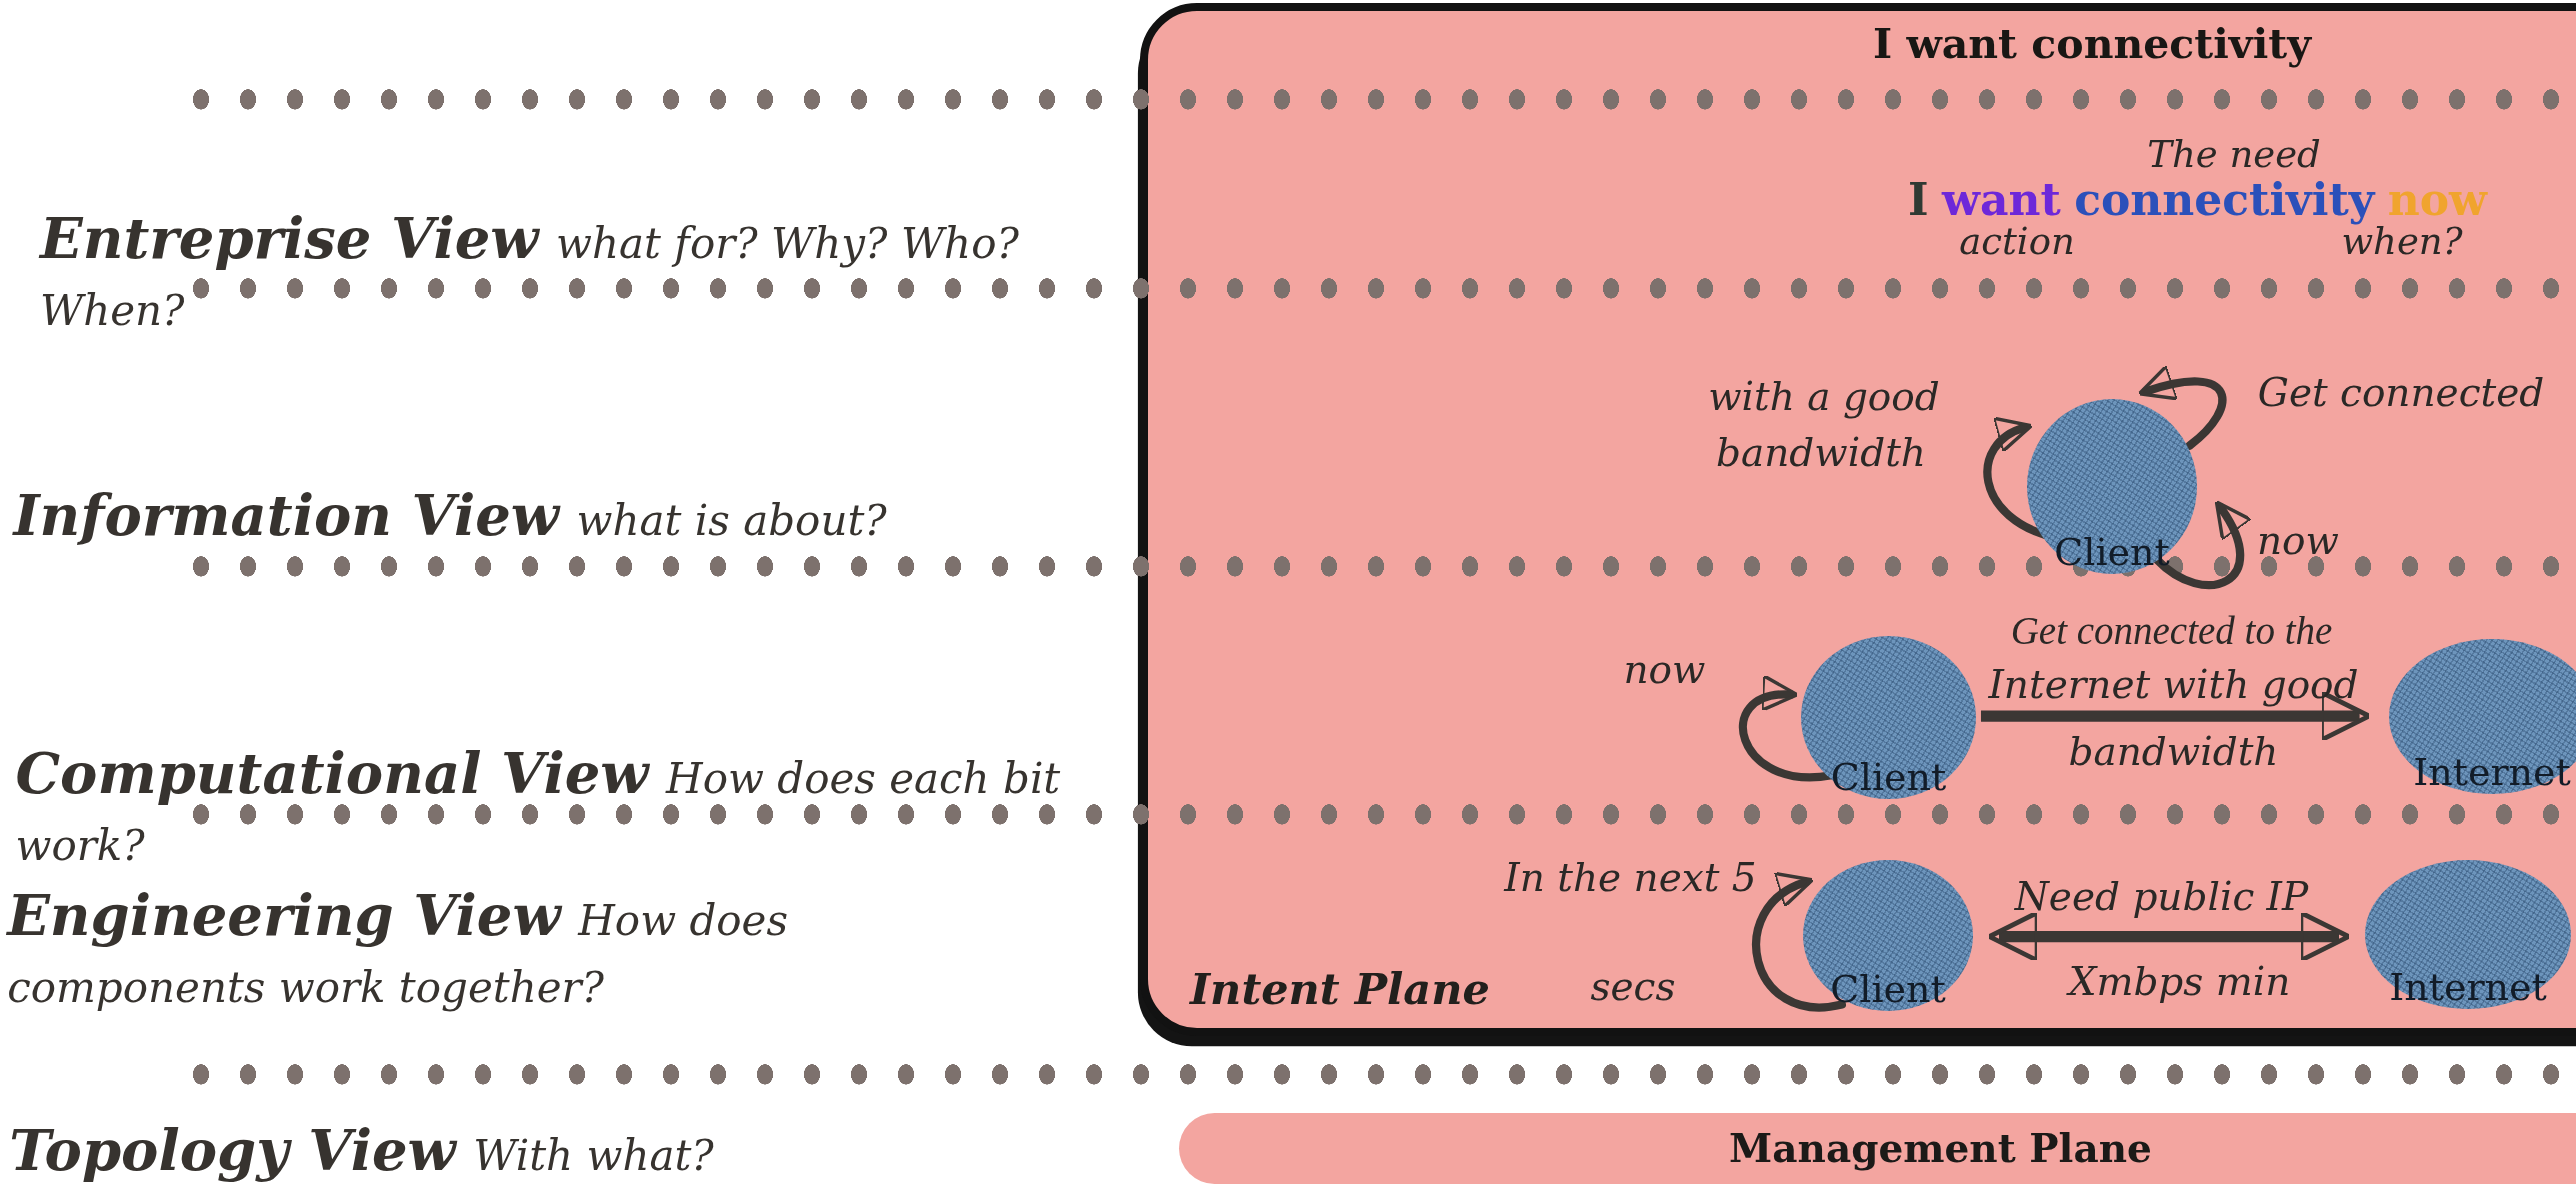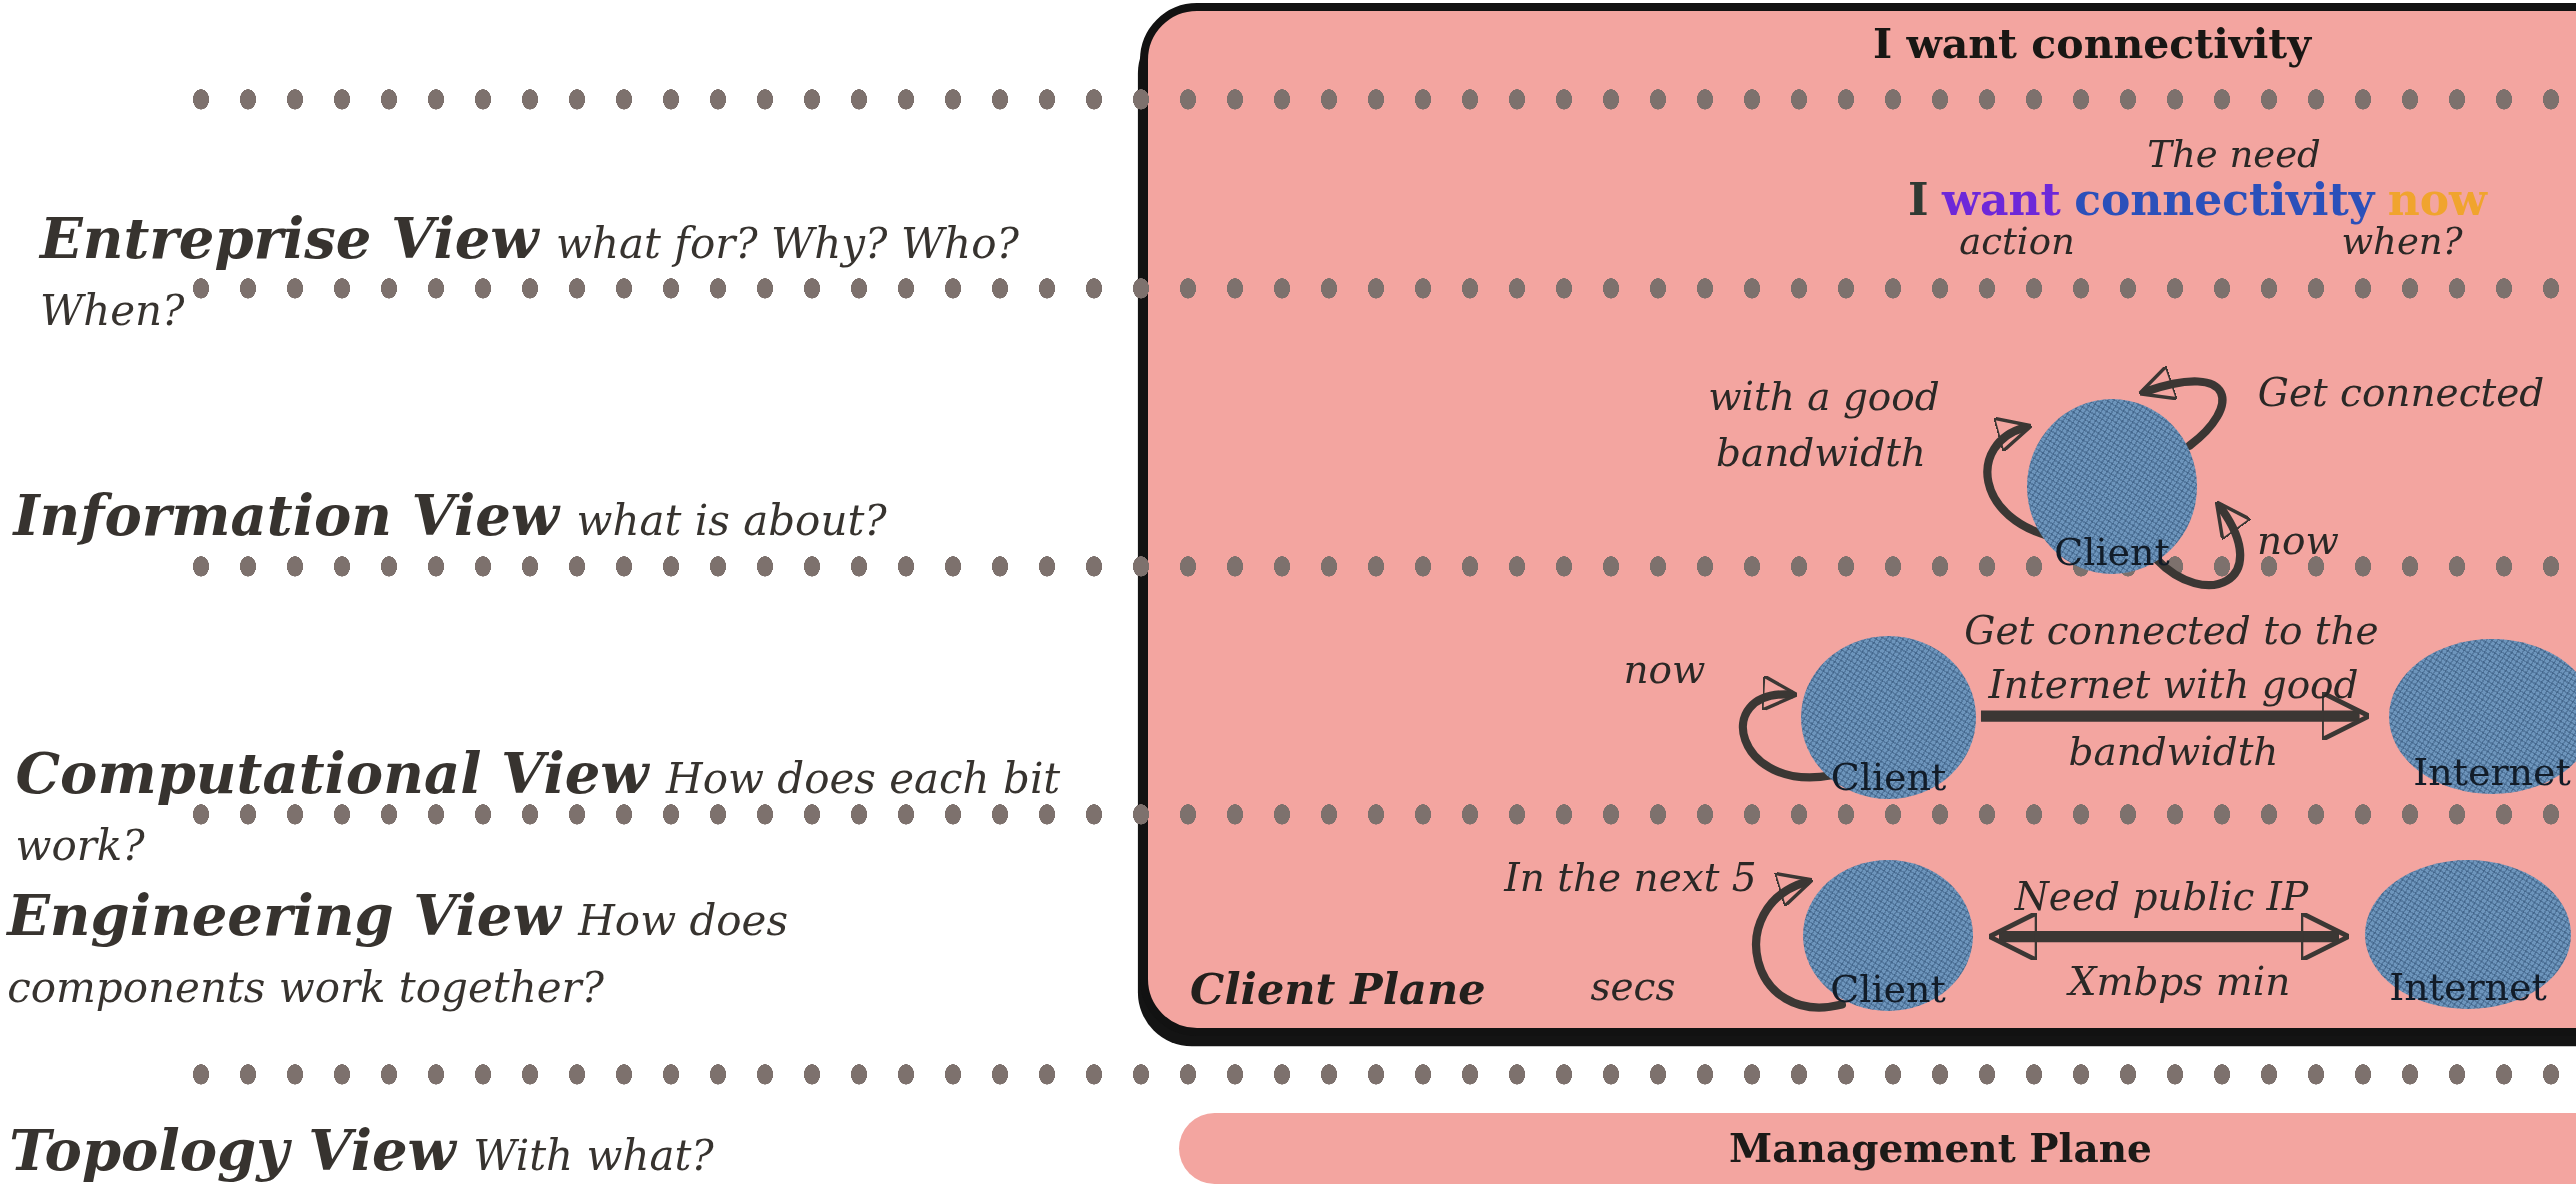--- a/index.html
+++ b/index.html
@@ -122,30 +122,30 @@
   <span>Client</span>
 </div>
 
 <div class="ptext it t76" style="left:1587px;top:643px;width:155px;">now</div>
 <div class="node" style="left:1801px;top:636px;width:175px;height:163px;">
   <span>Client</span>
 </div>
 <div class="node" style="left:2389px;top:639px;width:206px;height:155px;">
   <span>Internet</span>
 </div>
-<div class="ptext it t76" style="left:1914px;top:604px;width:515px;">Get connected to the</div>
+<div class="ptext it t76" style="left:1914px;top:604px;width:515px;font-family:Liberation Serif, serif;">Get connected to the</div>
 <div class="ptext it t76" style="left:1916px;top:658px;width:515px;">Internet with good</div>
 <div class="ptext it t76" style="left:1916px;top:725px;width:515px;">bandwidth</div>
 
 <div class="ptext it t76" style="left:1476px;top:851px;width:309px;">In the next 5</div>
 <div class="ptext it t76" style="left:1530px;top:960px;width:206px;">secs</div>
 <div class="node" style="left:1803px;top:860px;width:170px;height:151px;">
   <span>Client</span>
 </div>
 <div class="node" style="left:2365px;top:860px;width:206px;height:149px;">
   <span>Internet</span>
 </div>
 <div class="ptext it t76" style="left:1904px;top:870px;width:515px;">Need public IP</div>
 <div class="ptext it t76" style="left:1922px;top:955px;width:515px;">Xmbps min</div>
 
-<div class="ptext caption" style="left:1190px;top:961px;width:464px;text-align:left;">Client Plane</div>
+<div class="ptext caption" style="left:1190px;top:961px;width:464px;text-align:left;">Intent Plane</div>
 <div class="bar-label">Management Plane</div>
 
 
 </body></html>

